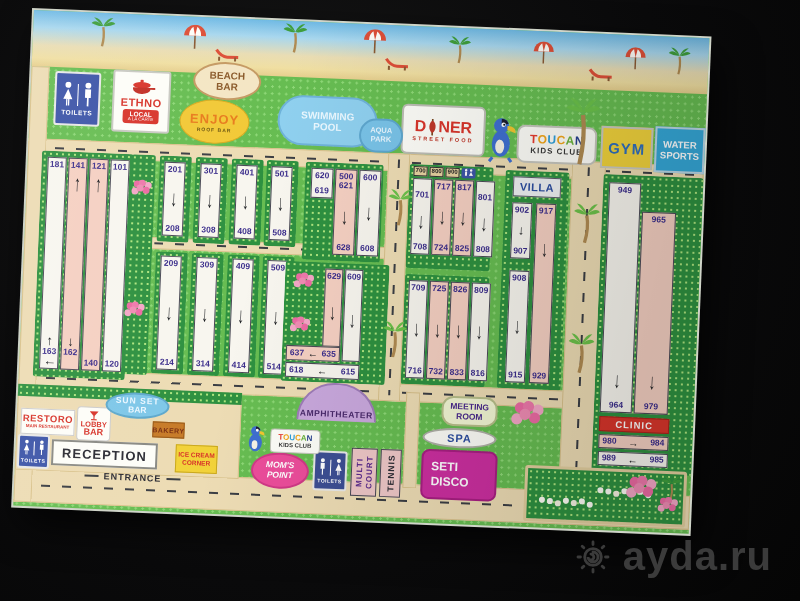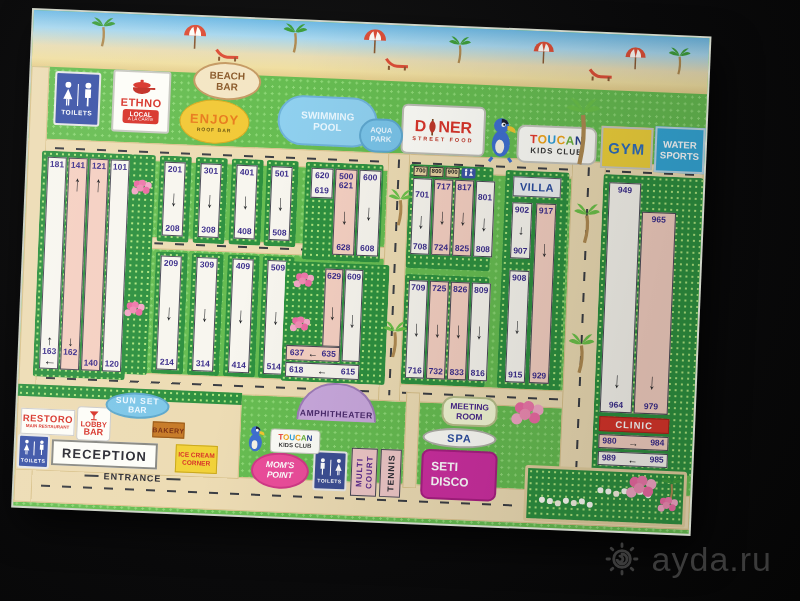--- a/index.html
+++ b/index.html
@@ -27,21 +27,21 @@
   .tsign .lbl{font-size:6.5px;font-weight:bold;letter-spacing:.5px;}
   .persons{display:flex;align-items:center;gap:3px;}
   .pdiv{width:1px;height:22px;background:#fff;}
   .oval{border-radius:50%;display:flex;flex-direction:column;align-items:center;justify-content:center;text-align:center;}
   .cloud{border-radius:28px;display:flex;flex-direction:column;align-items:center;justify-content:center;text-align:center;}
   .minisign{font-size:6px;font-weight:bold;color:#222;background:#e6d2a0;border:1px solid #333;padding:0 1px;line-height:1.3;}
   .vtext{writing-mode:vertical-rl;transform:rotate(180deg);font-weight:bold;letter-spacing:1px;}
   .flower{position:absolute;width:7px;height:7px;border-radius:50%;background:#f08cb4;box-shadow:6px 2px 0 #ec6ba3,-5px 3px 0 #f4a7c6,2px -5px 0 #ee79ab,8px -3px 0 #f4a7c6,-3px -4px 0 #ec6ba3;z-index:30;}
   .wflower{position:absolute;width:6px;height:6px;border-radius:50%;background:#fdfdf5;box-shadow:8px 1px 0 #fdfdf5,16px 3px 0 #f7f3e2,24px 0 0 #fdfdf5,32px 2px 0 #f7f3e2,40px 0 0 #fdfdf5,48px 3px 0 #fdfdf5;}
   .wm{position:absolute;right:28px;bottom:22px;display:flex;align-items:center;gap:10px;color:#3b3b3b;z-index:5;}
-  .wm .txt{font-size:34px;font-weight:normal;letter-spacing:1px;}
+  .wm .txt{font-size:40px;font-weight:bold;letter-spacing:1px;}
   svg{display:block;}
 </style>
 </head>
 <body>
 
 <div class="stage">
   <div class="map">
 
     <div class="beach">
       <svg style="position:absolute;left:58px;top:2px" width="24" height="34" viewBox="0 0 40 52">

